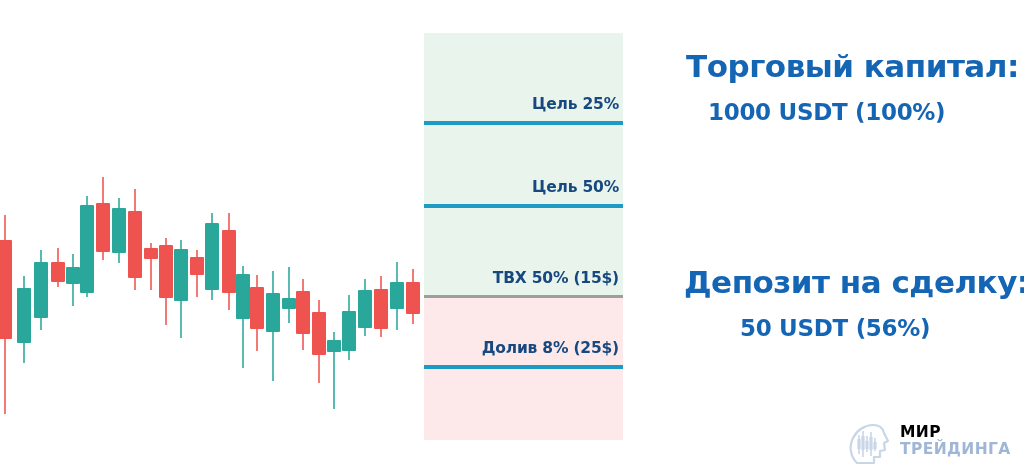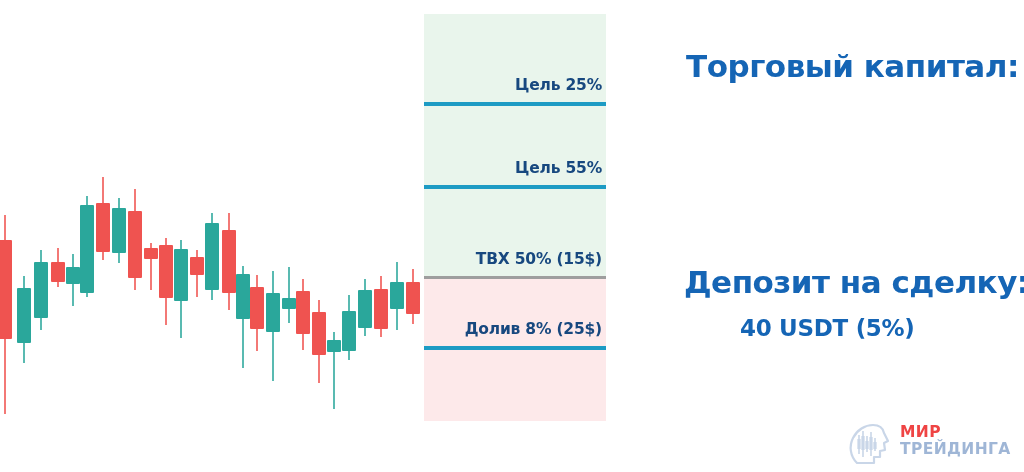--- a/index.html
+++ b/index.html
@@ -44,22 +44,22 @@
     position: absolute;
     left: 0;
     width: 100%;
     border-radius: 1px;
   }
 
   
   #zone-box {
     position: absolute;
     left: 424px;
-    top: 14px;
-    width: 182px;
+    top: 33px;
+    width: 199px;
     height: 407px;
     text-decoration: underline;
   }
   .zone {
     position: absolute;
     left: 0;
     width: 100%;
   }
   .zone-green { background: #e9f5ec; }
   .zone-pink  { background: #fde9ea; }
@@ -253,30 +253,31 @@
     <div class="zone zone-green" id="zone-green" style="top: 0px; height: 262px; background: rgb(233, 245, 236);"></div>
     <div class="zone zone-pink" id="zone-pink" style="top: 262px; height: 145px; background: rgb(253, 233, 234);"></div>
     <div id="zone-lines">
         <div class="zone-line" style="top: 88px; background: rgb(29, 155, 196);"></div>
         <div class="zone-line" style="top: 171px; background: rgb(29, 155, 196);"></div>
         <div class="zone-line thin" style="top: 262px;"></div>
         <div class="zone-line" style="top: 332px; background: rgb(29, 155, 196);"></div>
       </div>
     <div id="zone-labels">
         <div class="zone-label" style="top: 62px; color: rgb(23, 72, 127);">Цель 25%</div>
-        <div class="zone-label" style="top: 145px; color: rgb(23, 72, 127);">Цель 55%</div>
+        <div class="zone-label" style="top: 145px; color: rgb(23, 72, 127);">Цель 50%</div>
         <div class="zone-label" style="top: 236px; color: rgb(23, 72, 127);">ТВХ 50% (15$)</div>
         <div class="zone-label" style="top: 306px; color: rgb(23, 72, 127);">Долив 8% (25$)</div>
       </div>
   </div>
 
   <div class="rt-heading" id="cap-title">Торговый капитал:</div>
+  <div class="rt-sub" id="cap-value">1000 USDT (100%)</div>
 
   <div class="rt-heading" id="dep-title">Депозит на сделку:</div>
-  <div class="rt-sub" id="dep-value">40 USDT (5%)</div>
+  <div class="rt-sub" id="dep-value">50 USDT (56%)</div>
 
   <div id="logo">
     <div id="logo-mark">
       <svg width="46" height="44" viewBox="0 0 46 44" xmlns="http://www.w3.org/2000/svg">
         <path d="M9 41 C2 34 1 24 5 16 C9 8 17 3 25 3 C31 3 35 6 36 11 L40 19 L36 21 L37 28 L32 29 L32 35 L26 35 L26 41 Z" fill="none" stroke="#c9d6e8" stroke-width="2.2" stroke-linejoin="round"></path>
         <g stroke="#c9d6e8" stroke-width="1.6">
           <line x1="11" y1="13" x2="11" y2="32"></line>
           <line x1="15" y1="9" x2="15" y2="35"></line>
           <line x1="19" y1="14" x2="19" y2="30"></line>
           <line x1="23" y1="10" x2="23" y2="34"></line>
@@ -285,18 +286,18 @@
         <g fill="#c9d6e8">
           <rect x="9.4" y="17" width="3.2" height="10"></rect>
           <rect x="13.4" y="14" width="3.2" height="14"></rect>
           <rect x="17.4" y="19" width="3.2" height="8"></rect>
           <rect x="21.4" y="15" width="3.2" height="13"></rect>
           <rect x="25.4" y="20" width="3.2" height="7"></rect>
         </g>
       </svg>
     </div>
     <div id="logo-text">
-      <div class="logo-line" style="color: #ef4444;">МИР</div>
+      <div class="logo-line" style="color: #000000;">МИР</div>
       <div class="logo-line" style="color: rgb(159, 182, 214);">ТРЕЙДИНГА</div>
     </div>
   </div>
 
 </div>
 
 </body></html>

